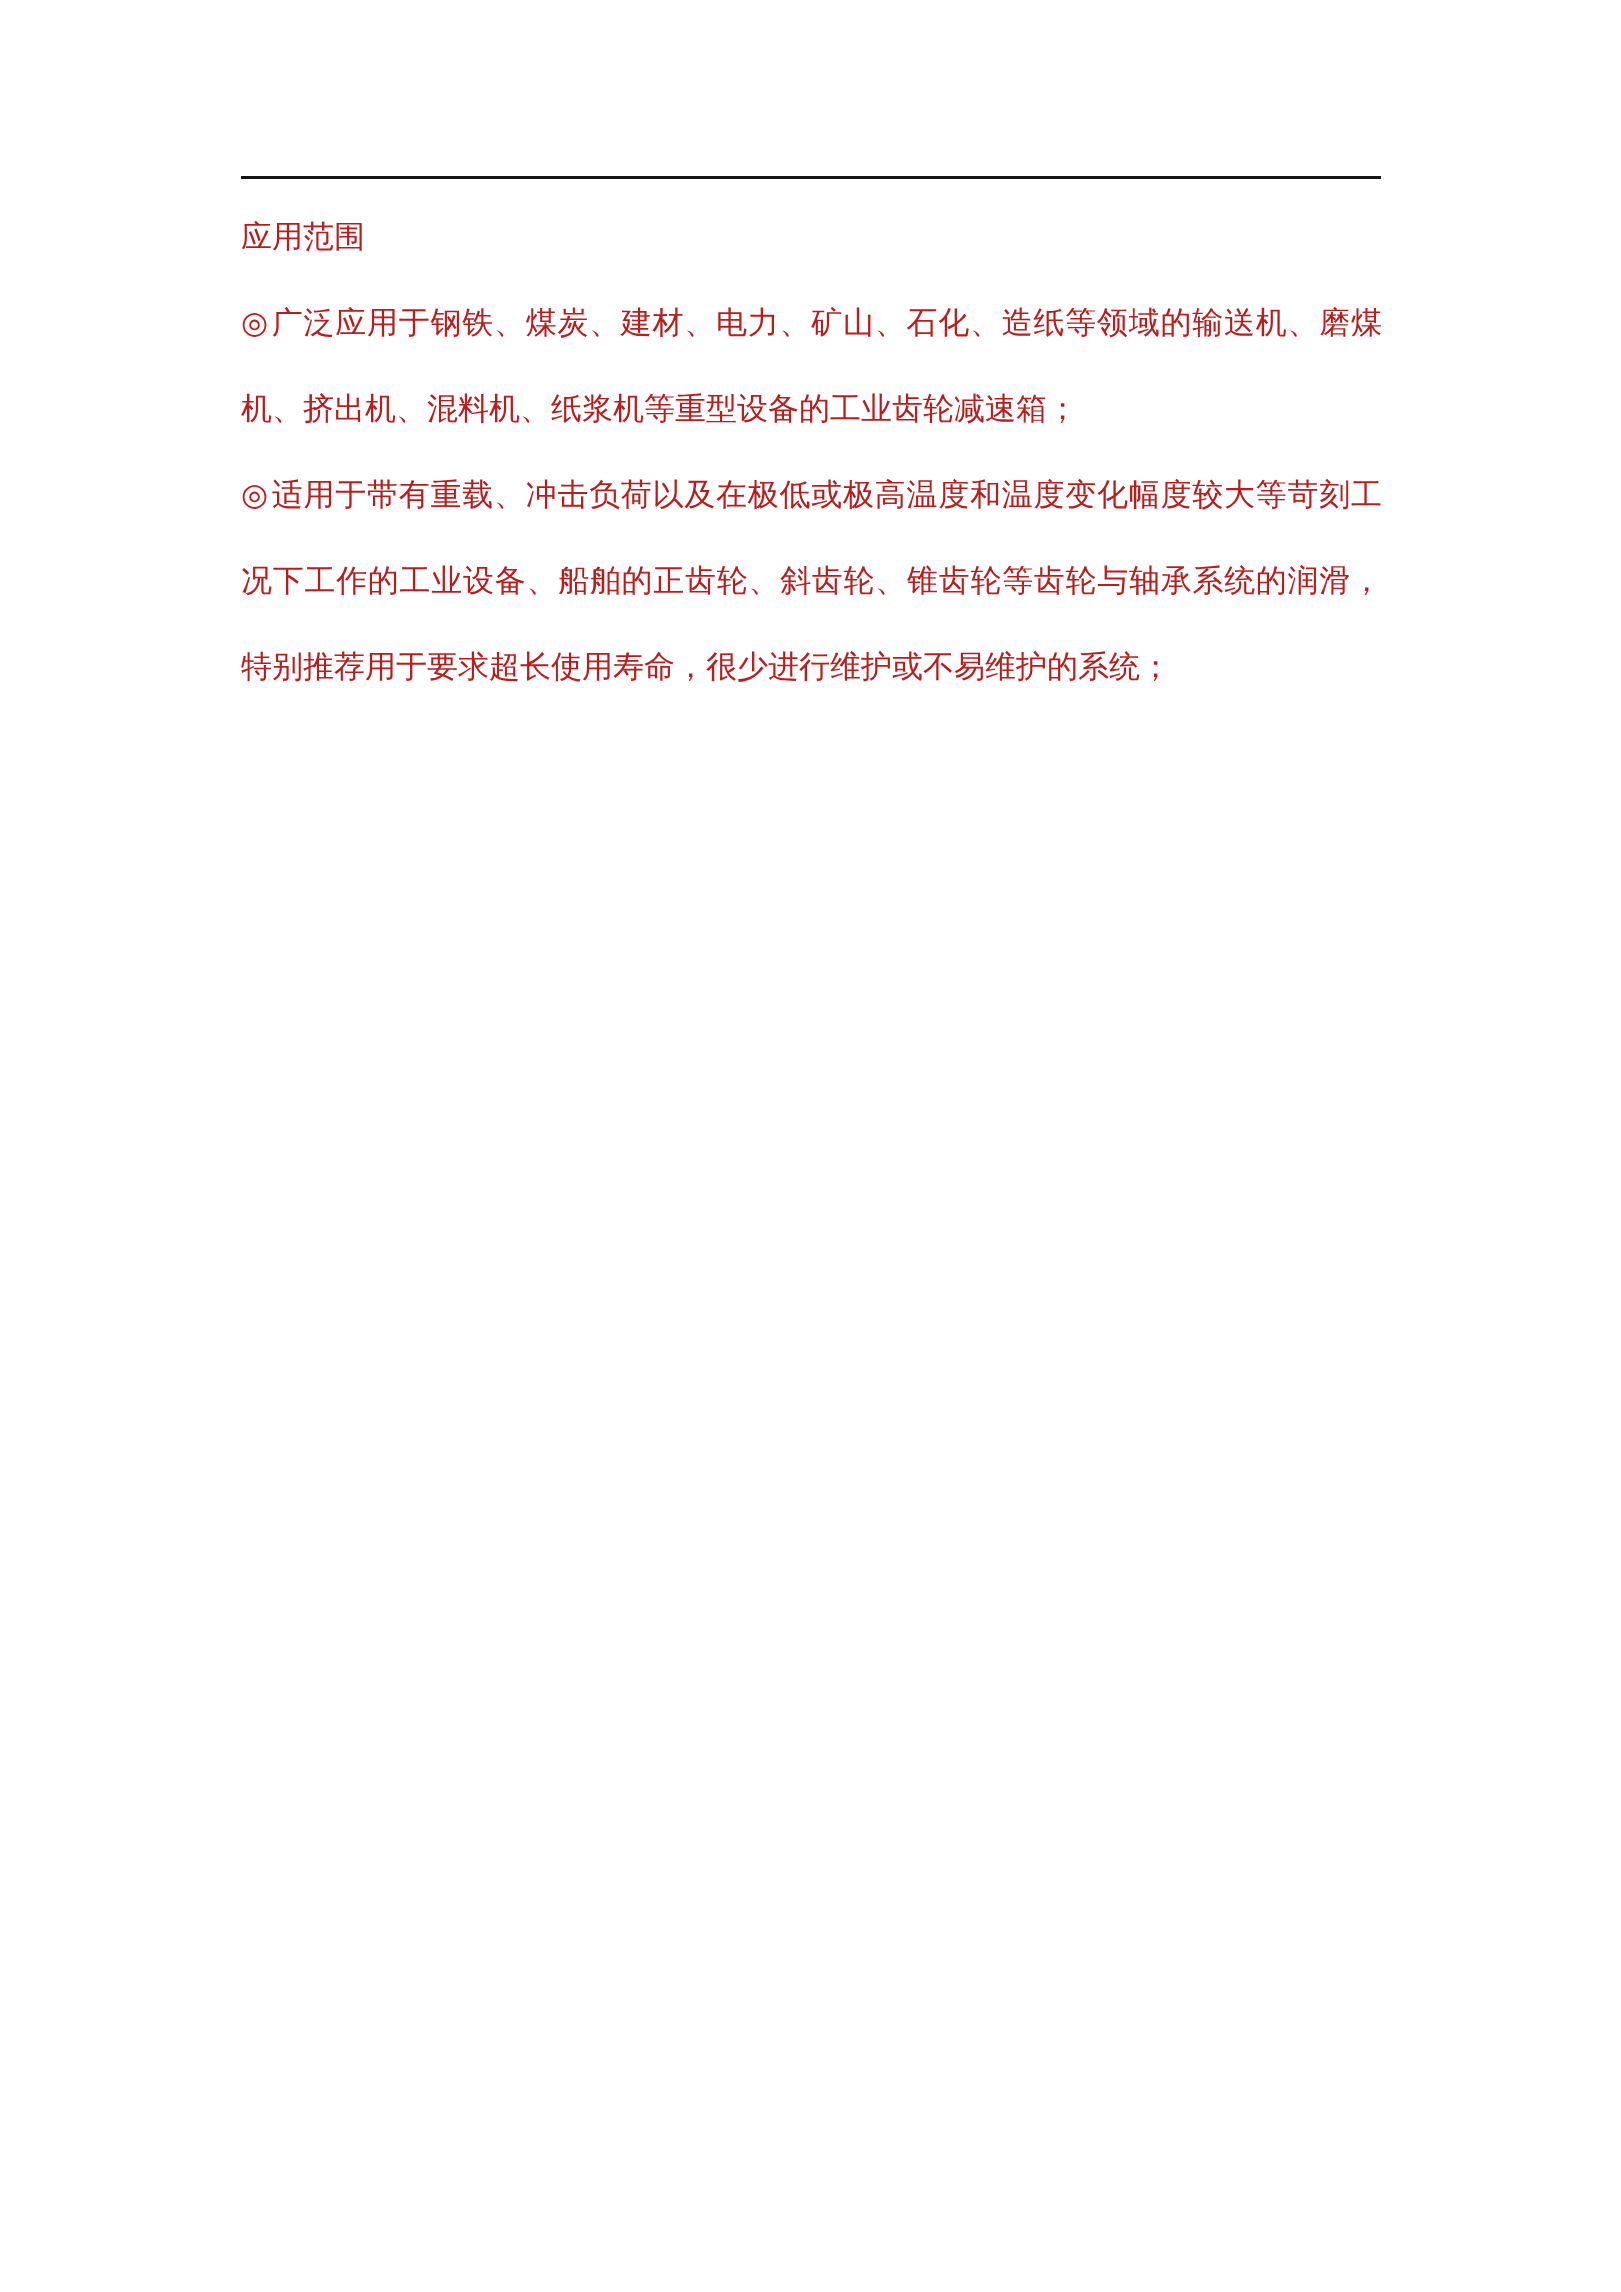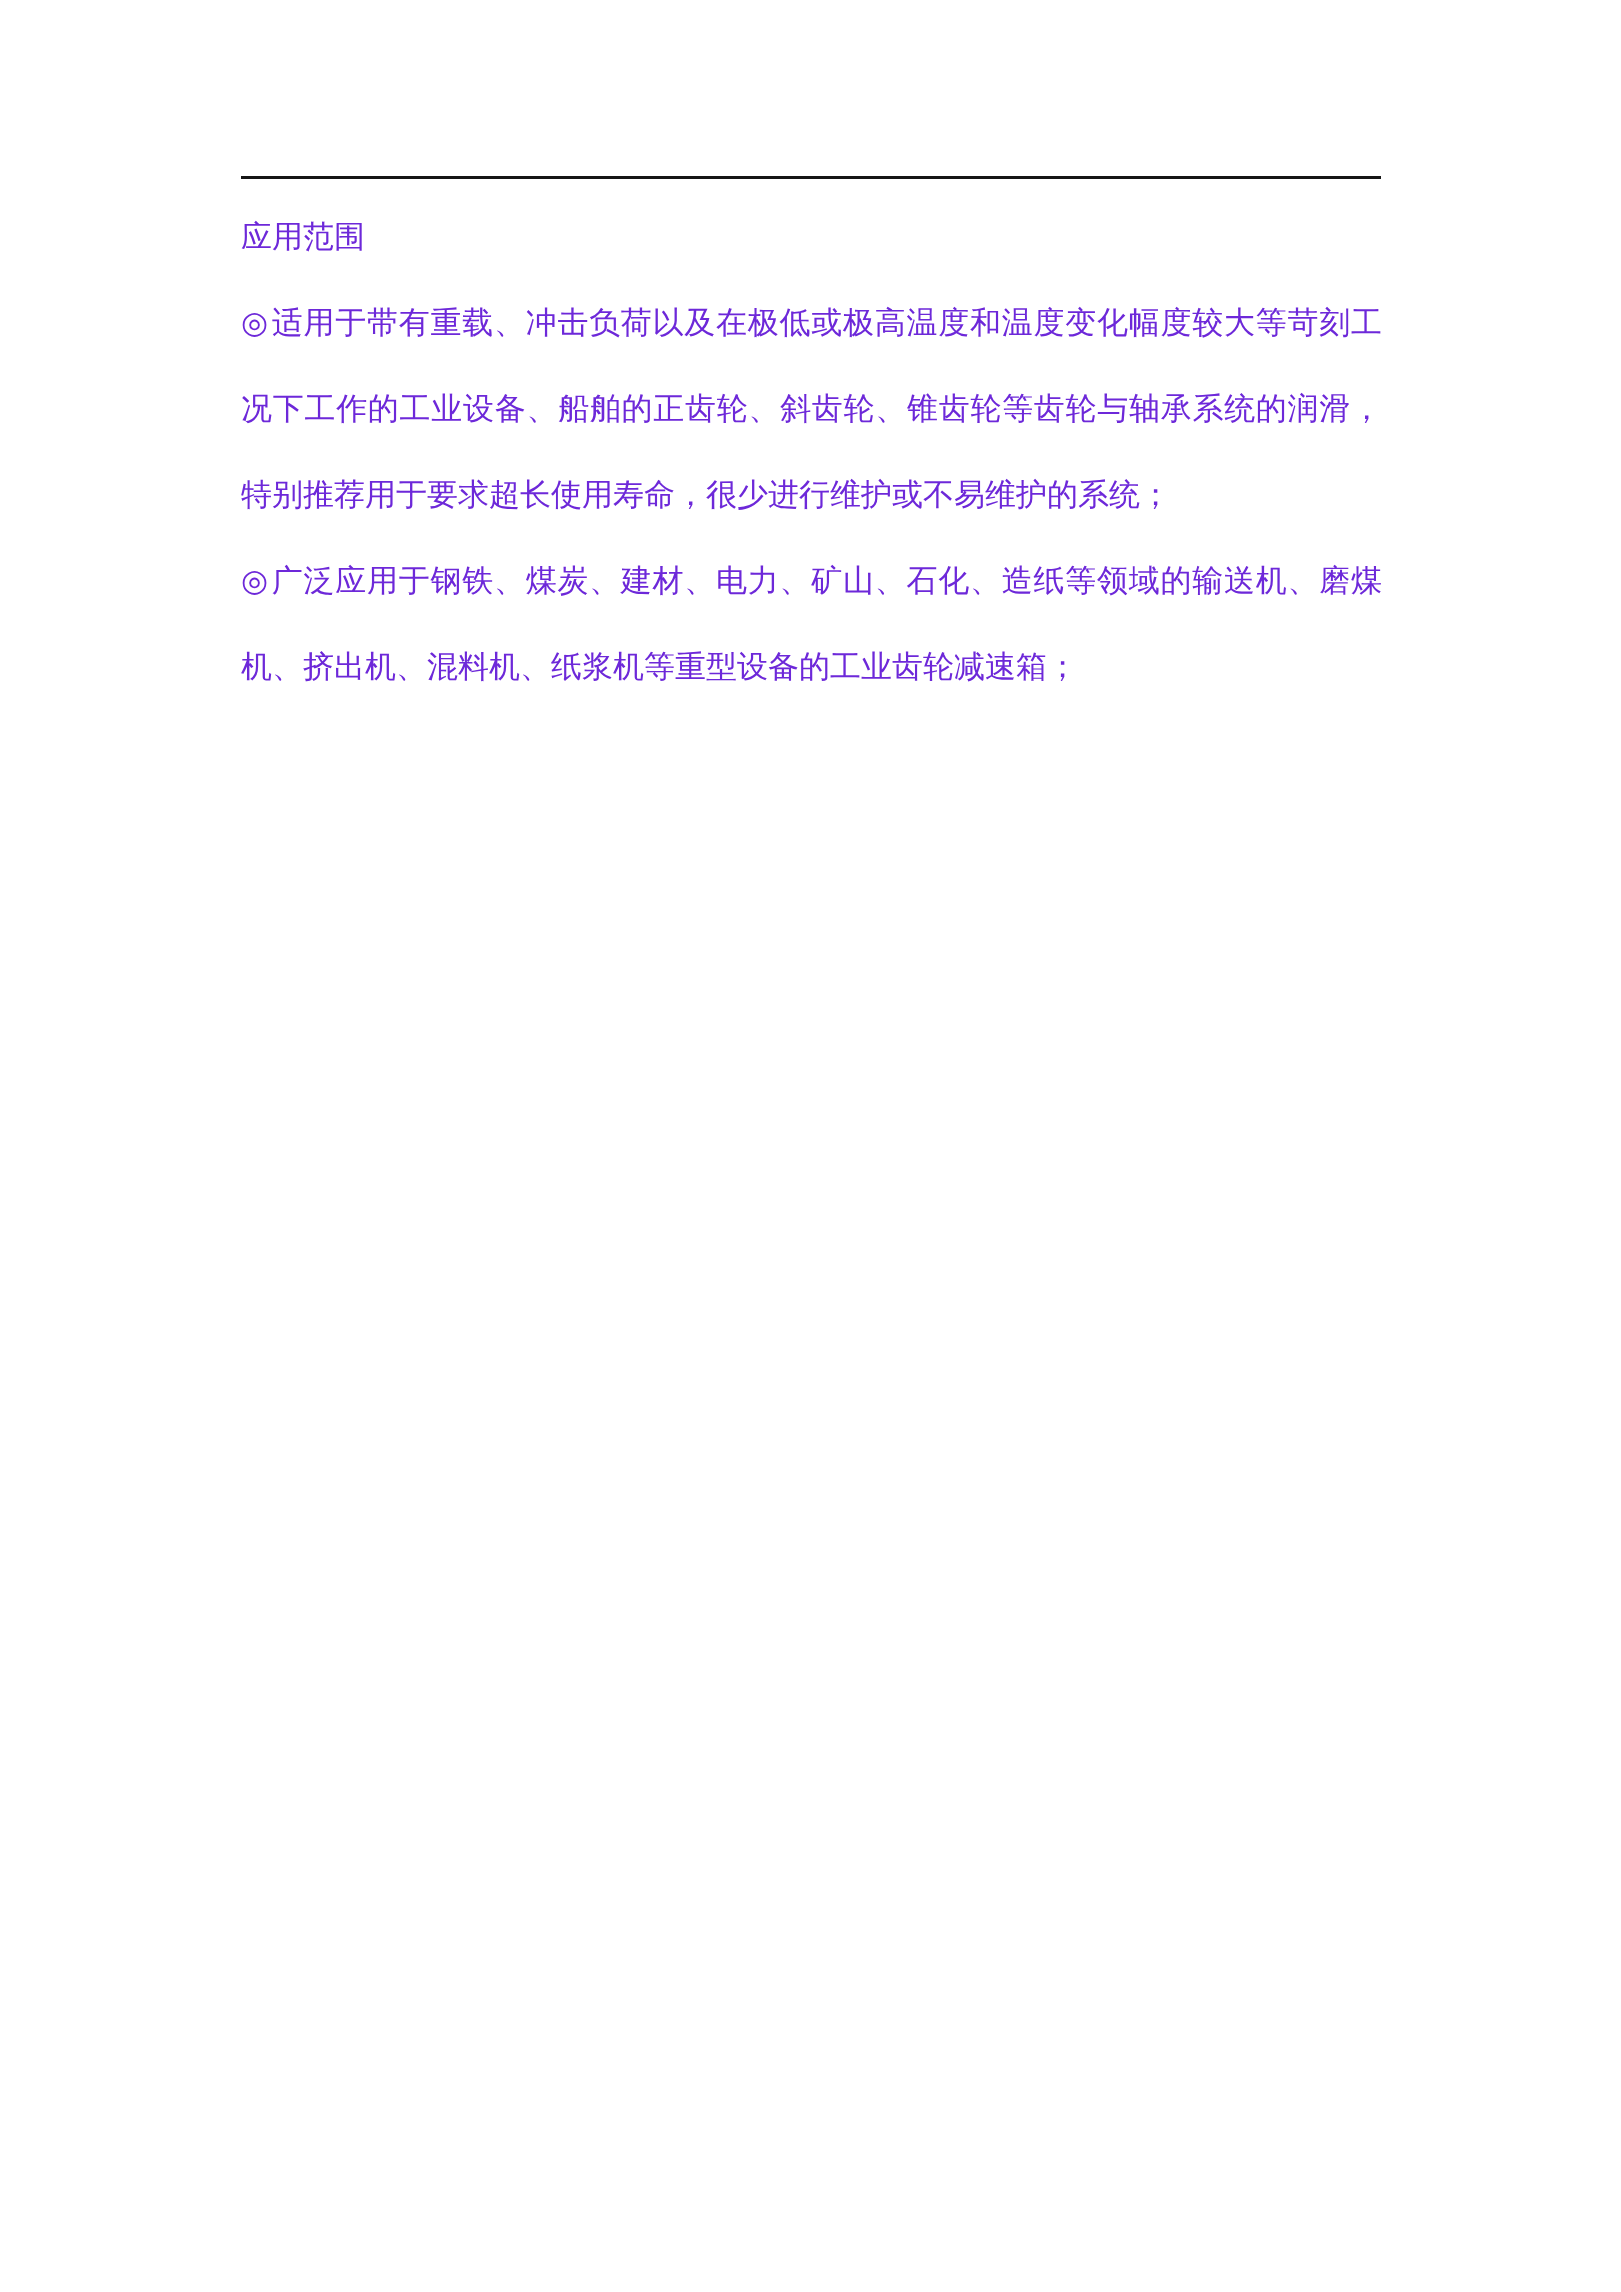--- a/index.html
+++ b/index.html
@@ -21,21 +21,21 @@
     top: 176px;
     width: 1140px;
     height: 2.9px;
     background: #161616;
   }
   .content {
     position: absolute;
     left: 241px;
     top: 194px;
     width: 1141px;
-    color: #6d28d9;
+    color: #b91c1c;
     font-size: 31px;
     font-weight: 400;
   }
   .line {
     margin: 0;
     padding: 0;
     height: 86px;
     line-height: 86px;
     overflow: hidden;
     white-space: normal;
@@ -58,27 +58,27 @@
 
 <div class="page">
 
   <div class="rule"></div>
 
   <div class="content">
 
     <h1 class="line heading">应用范围</h1>
 
     <div class="para">
+      <p class="line fill"><span class="marker">◎</span><span>广泛应用于钢铁、煤炭、建材、电力、矿山、石化、造纸等领域的输送机、磨煤</span></p>
+      <p class="line"><span>机、挤出机、混料机、纸浆机等重型设备的工业齿轮减速箱；</span></p>
+    </div>
+
+    <div class="para">
       <p class="line fill"><span class="marker">◎</span><span>适用于带有重载、冲击负荷以及在极低或极高温度和温度变化幅度较大等苛刻工</span></p>
       <p class="line fill"><span>况下工作的工业设备、船舶的正齿轮、斜齿轮、锥齿轮等齿轮与轴承系统的润滑，</span></p>
       <p class="line"><span>特别推荐用于要求超长使用寿命，很少进行维护或不易维护的系统；</span></p>
-    </div>
-
-    <div class="para">
-      <p class="line fill"><span class="marker">◎</span><span>广泛应用于钢铁、煤炭、建材、电力、矿山、石化、造纸等领域的输送机、磨煤</span></p>
-      <p class="line"><span>机、挤出机、混料机、纸浆机等重型设备的工业齿轮减速箱；</span></p>
     </div>
 
 
 
   </div>
 </div>
 
 
 </body></html>

